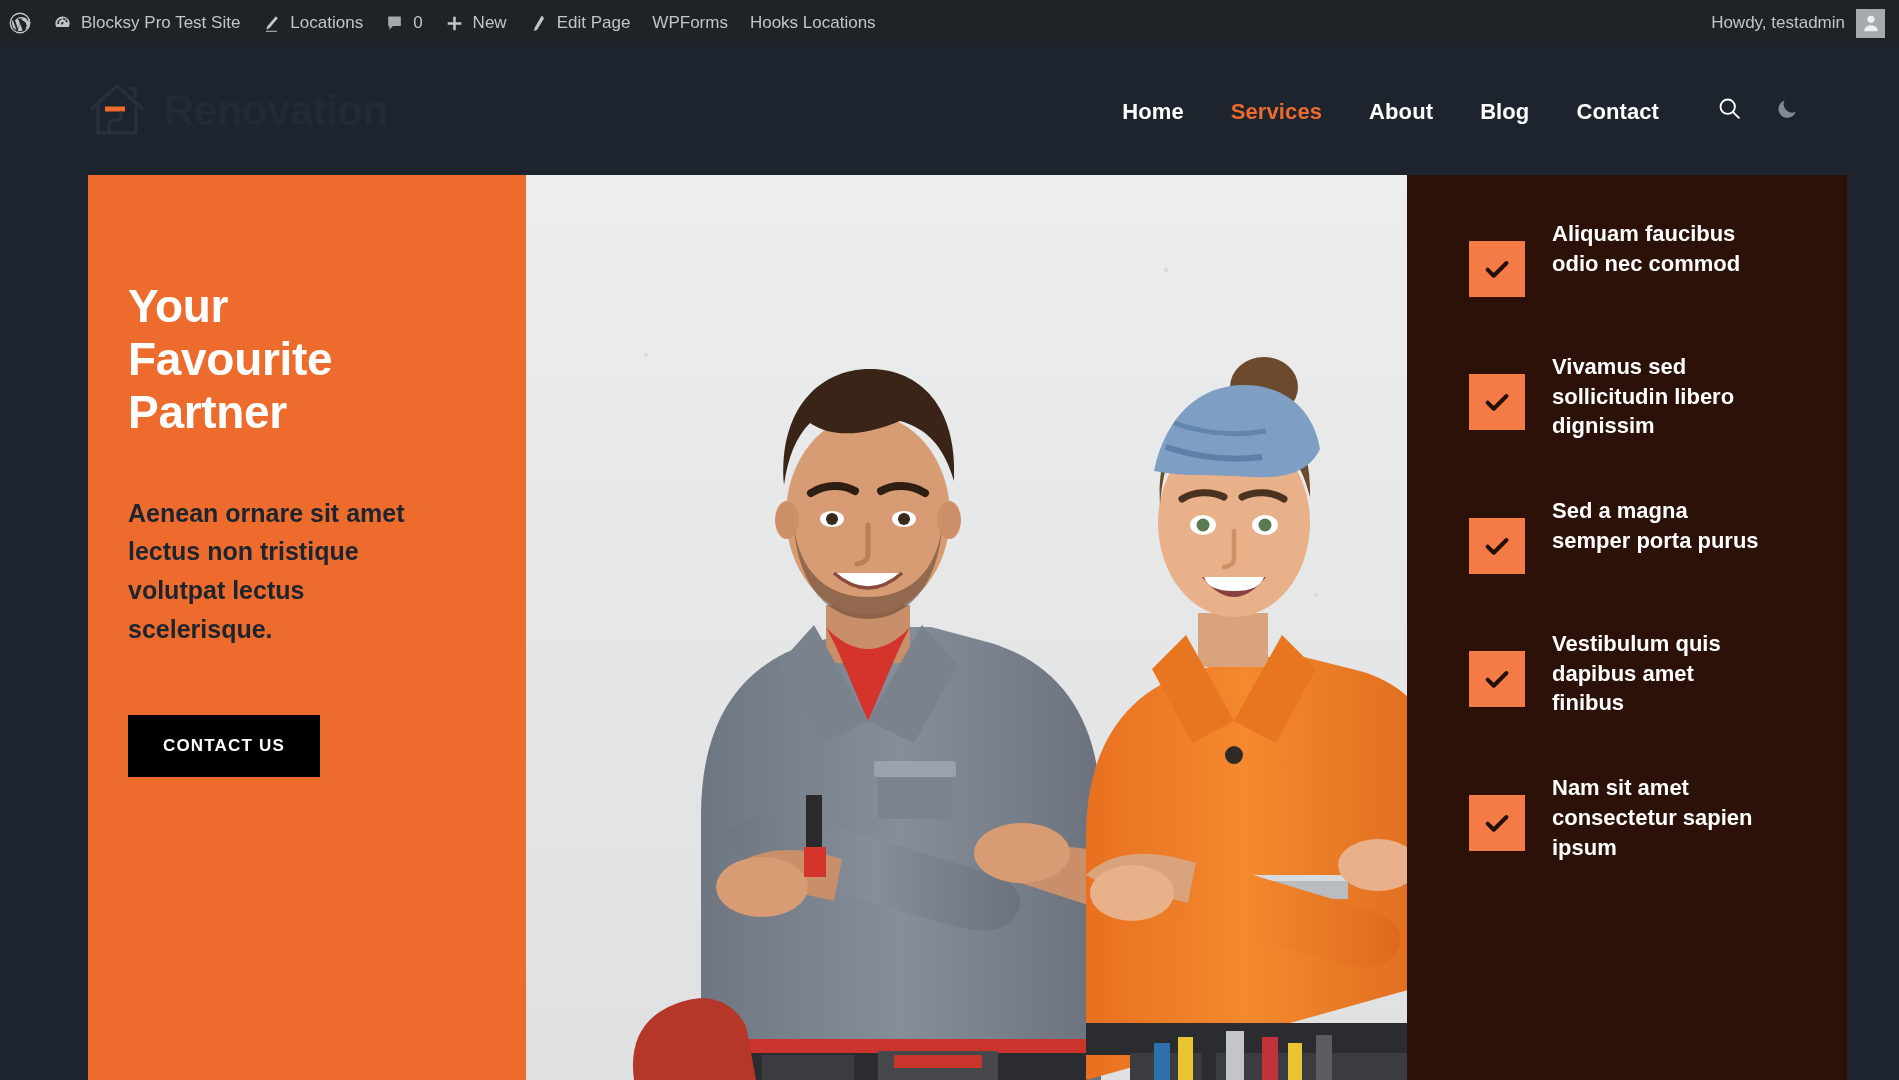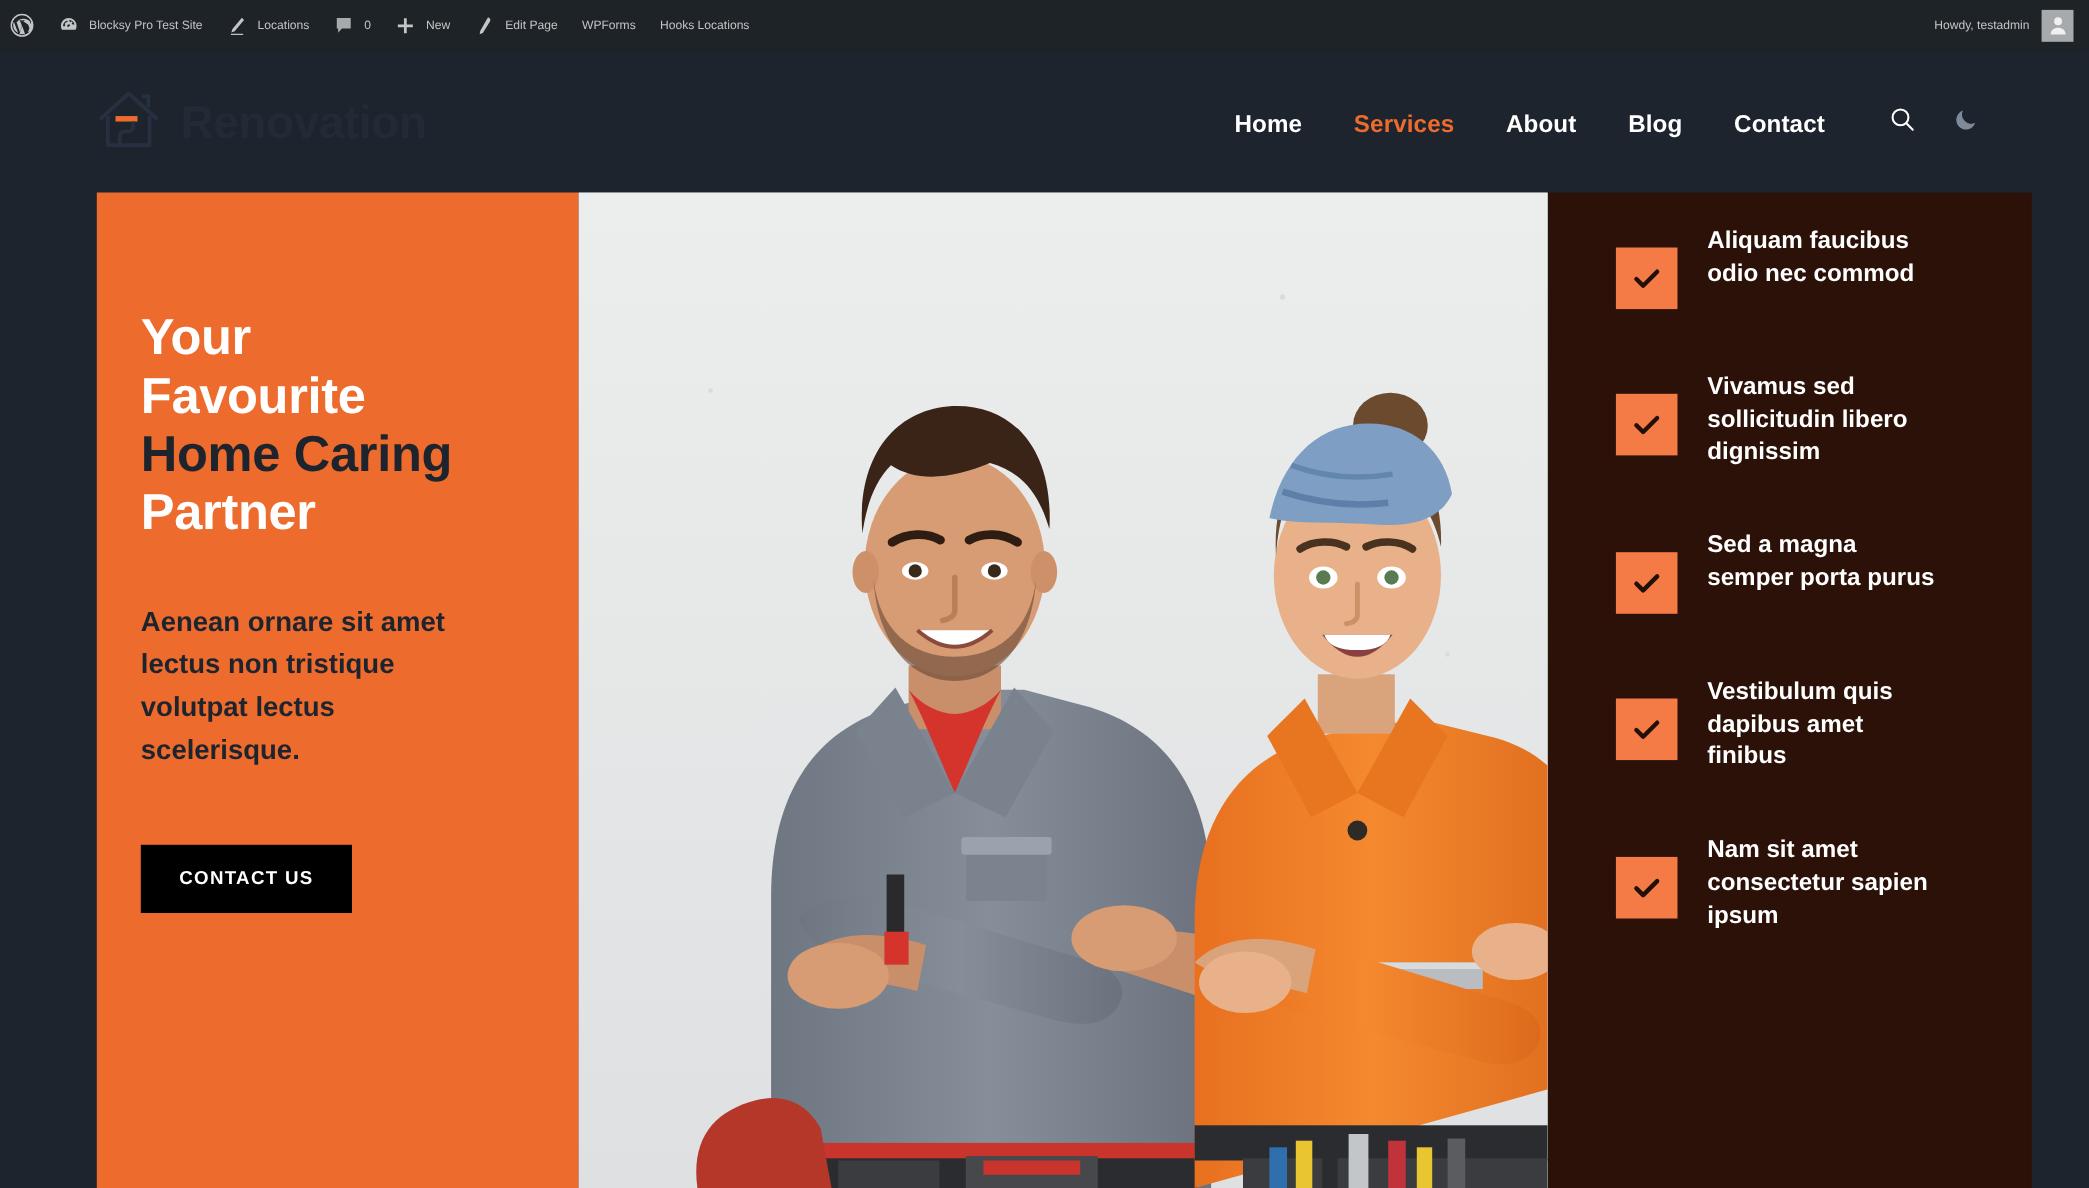--- a/index.html
+++ b/index.html
@@ -8,21 +8,21 @@
     background:#1d242e;
     font-family:"Liberation Sans", sans-serif;
     overflow:hidden;
   }
 
   
   #adminbar{
     position:absolute; top:0; left:0; width:1899px; height:46px;
     background:#1d2327; color:#c3c4c7;
     display:flex; align-items:center;
-    font-size:11px;
+    font-size:17px;
   }
   .ab-group{ display:flex; align-items:center; height:46px; }
   .ab-item{
     display:flex; align-items:center; gap:9px;
     height:46px; padding:0 11px; color:#c3c4c7; white-space:nowrap;
   }
   .ab-item:first-child{ padding-left:9px; }
   .ab-icon{ display:flex; align-items:center; justify-content:center; }
   .ab-spacer{ flex:1; }
   .ab-right{ display:flex; align-items:center; gap:11px; padding-right:14px; }
@@ -90,21 +90,21 @@
   
   .hero-photo{
     width:881px; position:relative; overflow:hidden;
     background:#e6e7e8;
   }
   .photo-svg{ display:block; width:100%; height:100%; }
 
   
   .hero-right{
     flex:1; background:#2b1107;
-    padding:28px 45px 0 62px;
+    padding:44px 45px 0 62px;
     display:flex; flex-direction:column; gap:55px;
   }
   .feat{ display:flex; align-items:flex-start; gap:27px; }
   .feat-box{
     flex:0 0 auto;
     width:56px; height:56px; background:#f47b45;
     display:flex; align-items:center; justify-content:center;
     margin-top:22px;
   }
   .feat-text{
@@ -231,21 +231,20 @@
     </span>
   </nav>
 </div>
 
 <section id="hero">
 
   <div class="hero-left">
     <h1 class="hero-title">
       <span class="t-white">Your</span>
       <span class="t-white">Favourite</span>
-      <span class="t-dark">Home Caring</span>
       <span class="t-white">Partner</span>
     </h1>
     <p class="hero-sub">Aenean ornare sit amet lectus non tristique volutpat lectus scelerisque.</p>
     <button class="hero-btn">CONTACT US</button>
   </div>
 
   <div class="hero-photo">
     <svg class="photo-svg" viewBox="0 0 881 905" preserveAspectRatio="xMidYMin slice">
       <defs>
         <linearGradient id="wall" x1="0" y1="0" x2="0" y2="1">

